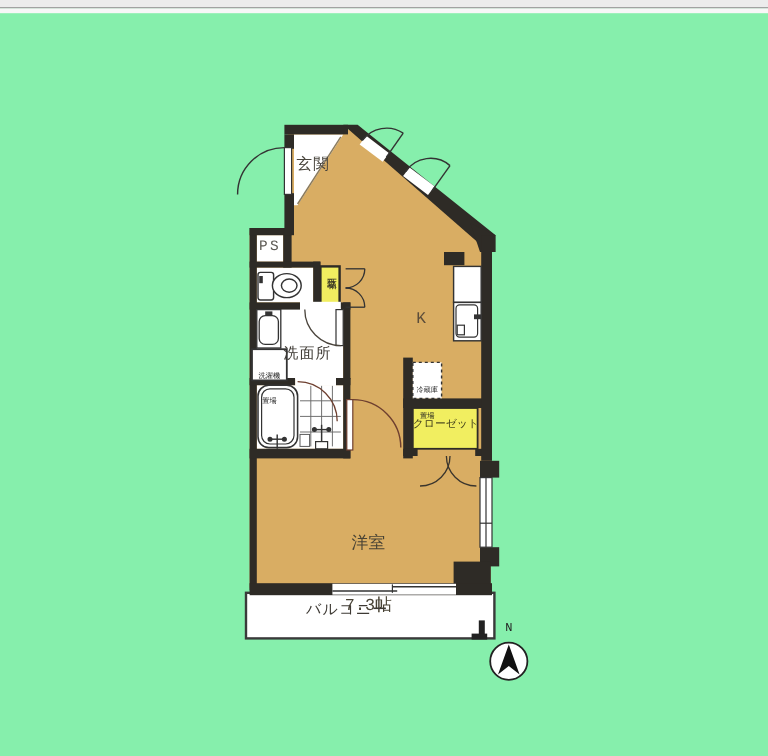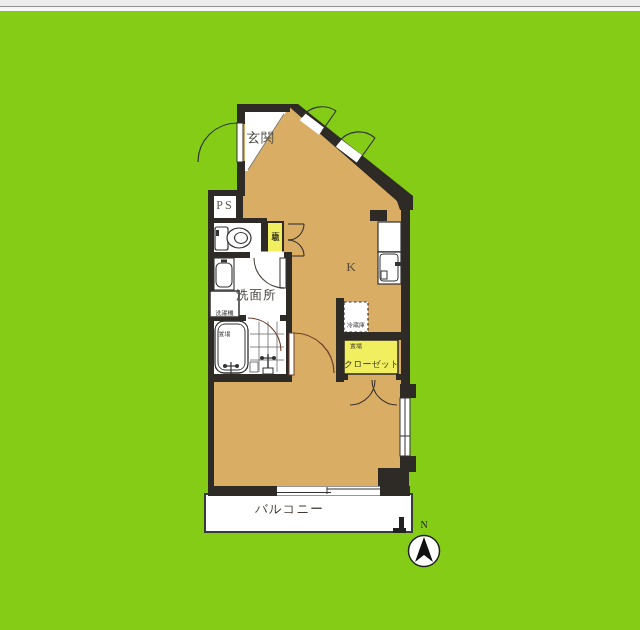--- a/index.html
+++ b/index.html
@@ -1,31 +1,31 @@
 <!DOCTYPE html>
 <html style="--floor: #d9ad63; --storage: #f1ee60; --wall: #2e2b26; --door-arc: #6e3f2f;"><head>
 <meta charset="utf-8">
 <style>
   html,body{margin:0;padding:0;background:#fff;}
-  #stage{position:relative;width:640px;height:630px;background:#84cc16;overflow:hidden;
-         font-family:Liberation Serif, serif;}
+  #stage{position:relative;width:640px;height:630px;background:#86efac;overflow:hidden;
+         font-family:Liberation Mono, monospace;}
   #topbar{position:absolute;left:0;top:0;width:640px;height:6px;background:#ececec;
           border-bottom:1px solid #8f8f8f;}
   #topbar2{position:absolute;left:0;top:7px;width:640px;height:4px;background:#f7f7f7;}
   svg{position:absolute;left:0;top:0;}
   .lbl{position:absolute;color:#3e3a34;white-space:pre;line-height:1.1;}
   #lbl-entrance{left:247px;top:131px;font-size:13px;letter-spacing:1px;color:#49453d;}
   #lbl-ps{left:212px;top:199px;width:26px;font-size:12px;letter-spacing:2px;color:#5d5a54;text-align:center;}
   #lbl-shoe{left:270px;top:225px;height:32px;font-size:8px;writing-mode:vertical-rl;
             text-orientation:upright;color:#2f2d20;letter-spacing:1px;}
   #lbl-washroom{left:236px;top:289px;width:52px;font-size:12.5px;letter-spacing:1px;text-align:left;}
   #lbl-laundry{left:210px;top:296px;width:29px;font-size:6px;line-height:7px;text-align:center;color:#1d1d1d;}
   #lbl-kitchen{left:343px;top:260px;width:16px;font-size:13.5px;text-align:center;color:#5c4d3a;}
   #lbl-fridge{left:344px;top:308px;width:24px;font-size:6px;line-height:7px;text-align:center;color:#1d1d1d;}
-  #lbl-closet{left:344px;top:350px;width:54px;font-size:9px;text-align:center;color:#3c3a1a;margin-top:10px;}
+  #lbl-closet{left:344px;top:350px;width:54px;font-size:9px;text-align:center;color:#3c3a1a;}
   #lbl-room{left:267px;top:412px;width:80px;font-size:14px;line-height:17px;text-align:center;color:#494335;}
   #lbl-balcony{left:255px;top:503px;width:110px;font-size:12.5px;letter-spacing:1px;text-align:left;}
   #lbl-north{left:416px;top:519px;width:16px;font-size:10px;text-align:center;color:#222;}
 </style>
 </head>
 <body>
 
 <div id="stage">
   <div id="topbar"></div>
   <div id="topbar2"></div>
@@ -194,15 +194,19 @@
   <div class="lbl" id="lbl-laundry">
     <div>洗濯機</div>
     <div>置場</div>
   </div>
   <div class="lbl" id="lbl-kitchen">K</div>
   <div class="lbl" id="lbl-fridge">
     <div>冷蔵庫</div>
     <div>置場</div>
   </div>
   <div class="lbl" id="lbl-closet">クローゼット</div>
+  <div class="lbl" id="lbl-room">
+    <div>洋室</div>
+    <div>7.3帖</div>
+  </div>
   <div class="lbl" id="lbl-balcony">バルコニー</div>
   <div class="lbl" id="lbl-north">N</div>
 </div>
 
 </body></html>

